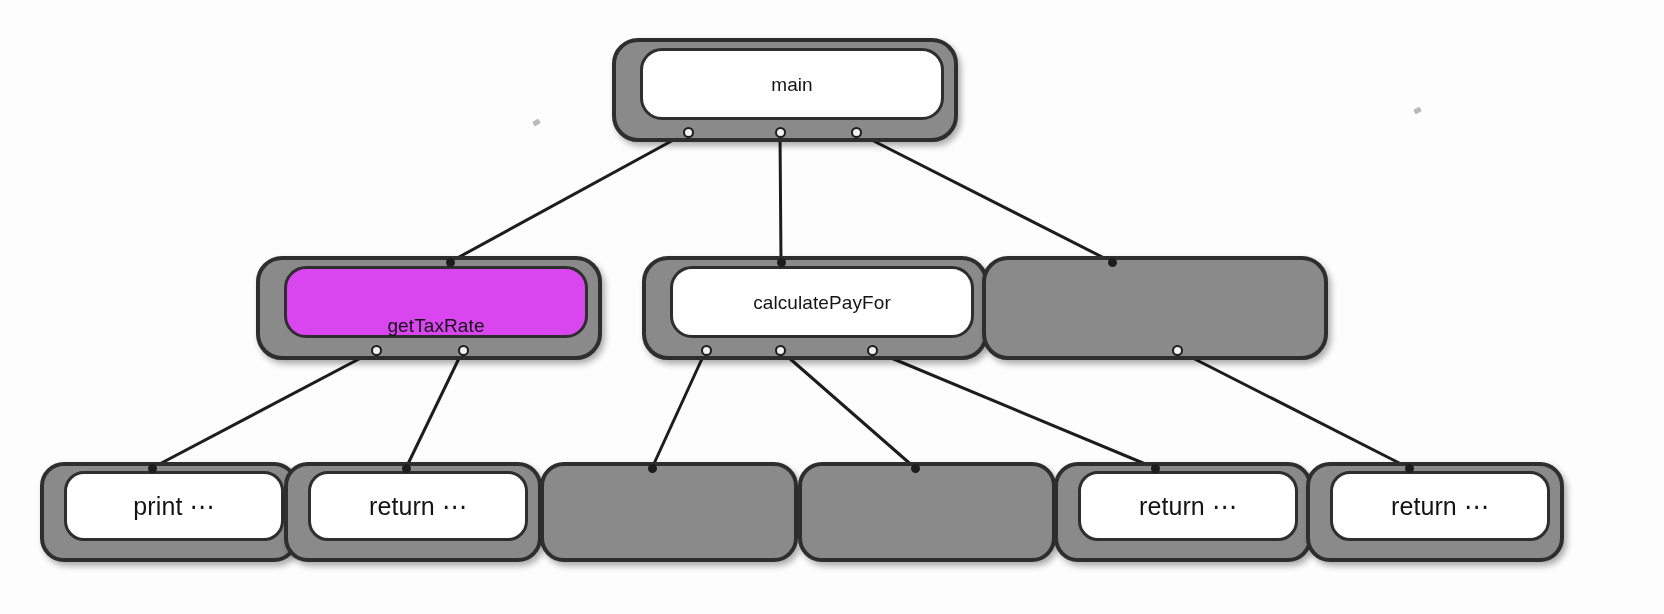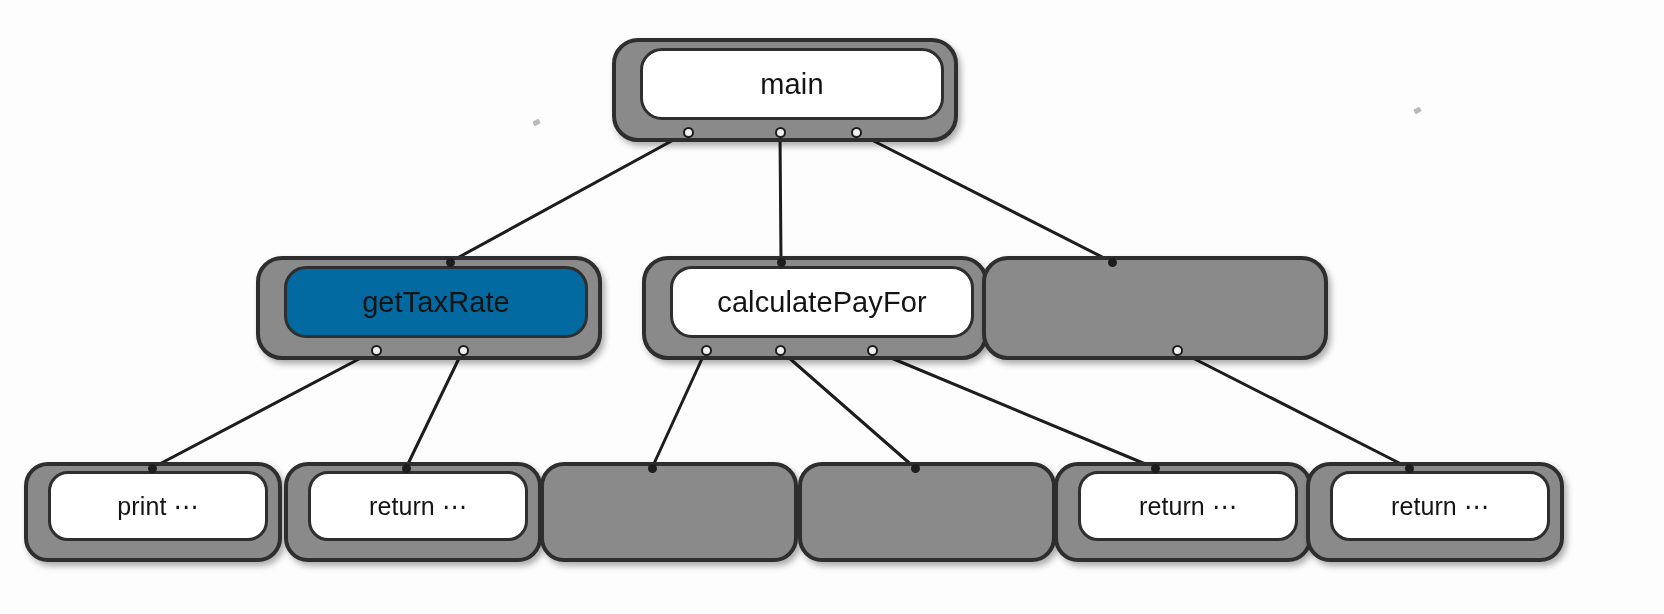--- a/index.html
+++ b/index.html
@@ -51,21 +51,21 @@
     bottom: 14px;
     background: #ffffff;
     border: 3px solid #2e2e2e;
     border-radius: 22px;
     display: flex;
     align-items: center;
     justify-content: center;
   }
   .node .label {
     color: #141414;
-    font-size: 29px;
+    font-size: 19px;
     line-height: 1;
     letter-spacing: 0.1px;
     white-space: nowrap;
     user-select: none;
   }
   .node.leaf .plate {
     border-radius: 24px;
   }
   .node.leaf .face {
     left: 24px;
@@ -123,34 +123,34 @@
 
   <div id="node-layer">
       <div class="node" style="left: 612px; top: 38px; width: 338px; height: 96px;">
         <div class="plate" style="background: rgb(138, 138, 138); border-color: rgb(46, 46, 46);"></div>
         <div class="face" style="background: rgb(255, 255, 255); border-color: rgb(46, 46, 46);">
           <span class="label">main</span>
         </div>
       </div>
       <div class="node" style="left: 256px; top: 256px; width: 338px; height: 96px;">
         <div class="plate" style="background: rgb(138, 138, 138); border-color: rgb(46, 46, 46);"></div>
-        <div class="face" style="background: #0369a1; border-color: rgb(46, 46, 46);">
+        <div class="face" style="background: #d946ef; border-color: rgb(46, 46, 46); align-items: flex-end;">
           <span class="label">getTaxRate</span>
         </div>
       </div>
       <div class="node" style="left: 642px; top: 256px; width: 338px; height: 96px;">
         <div class="plate" style="background: rgb(138, 138, 138); border-color: rgb(46, 46, 46);"></div>
         <div class="face" style="background: rgb(255, 255, 255); border-color: rgb(46, 46, 46);">
           <span class="label">calculatePayFor</span>
         </div>
       </div>
       <div class="node" style="left: 982px; top: 256px; width: 338px; height: 96px;">
         <div class="plate" style="background: rgb(138, 138, 138); border-color: rgb(46, 46, 46);"></div>
       </div>
-      <div class="node leaf" style="left: 24px; top: 462px; width: 250px; height: 92px;">
+      <div class="node leaf" style="left: 40px; top: 462px; width: 250px; height: 92px;">
         <div class="plate" style="background: rgb(138, 138, 138); border-color: rgb(46, 46, 46);"></div>
         <div class="face" style="background: rgb(255, 255, 255); border-color: rgb(46, 46, 46);">
           <span class="label">print ⋯</span>
         </div>
       </div>
       <div class="node leaf" style="left: 284px; top: 462px; width: 250px; height: 92px;">
         <div class="plate" style="background: rgb(138, 138, 138); border-color: rgb(46, 46, 46);"></div>
         <div class="face" style="background: rgb(255, 255, 255); border-color: rgb(46, 46, 46);">
           <span class="label">return ⋯</span>
         </div>

